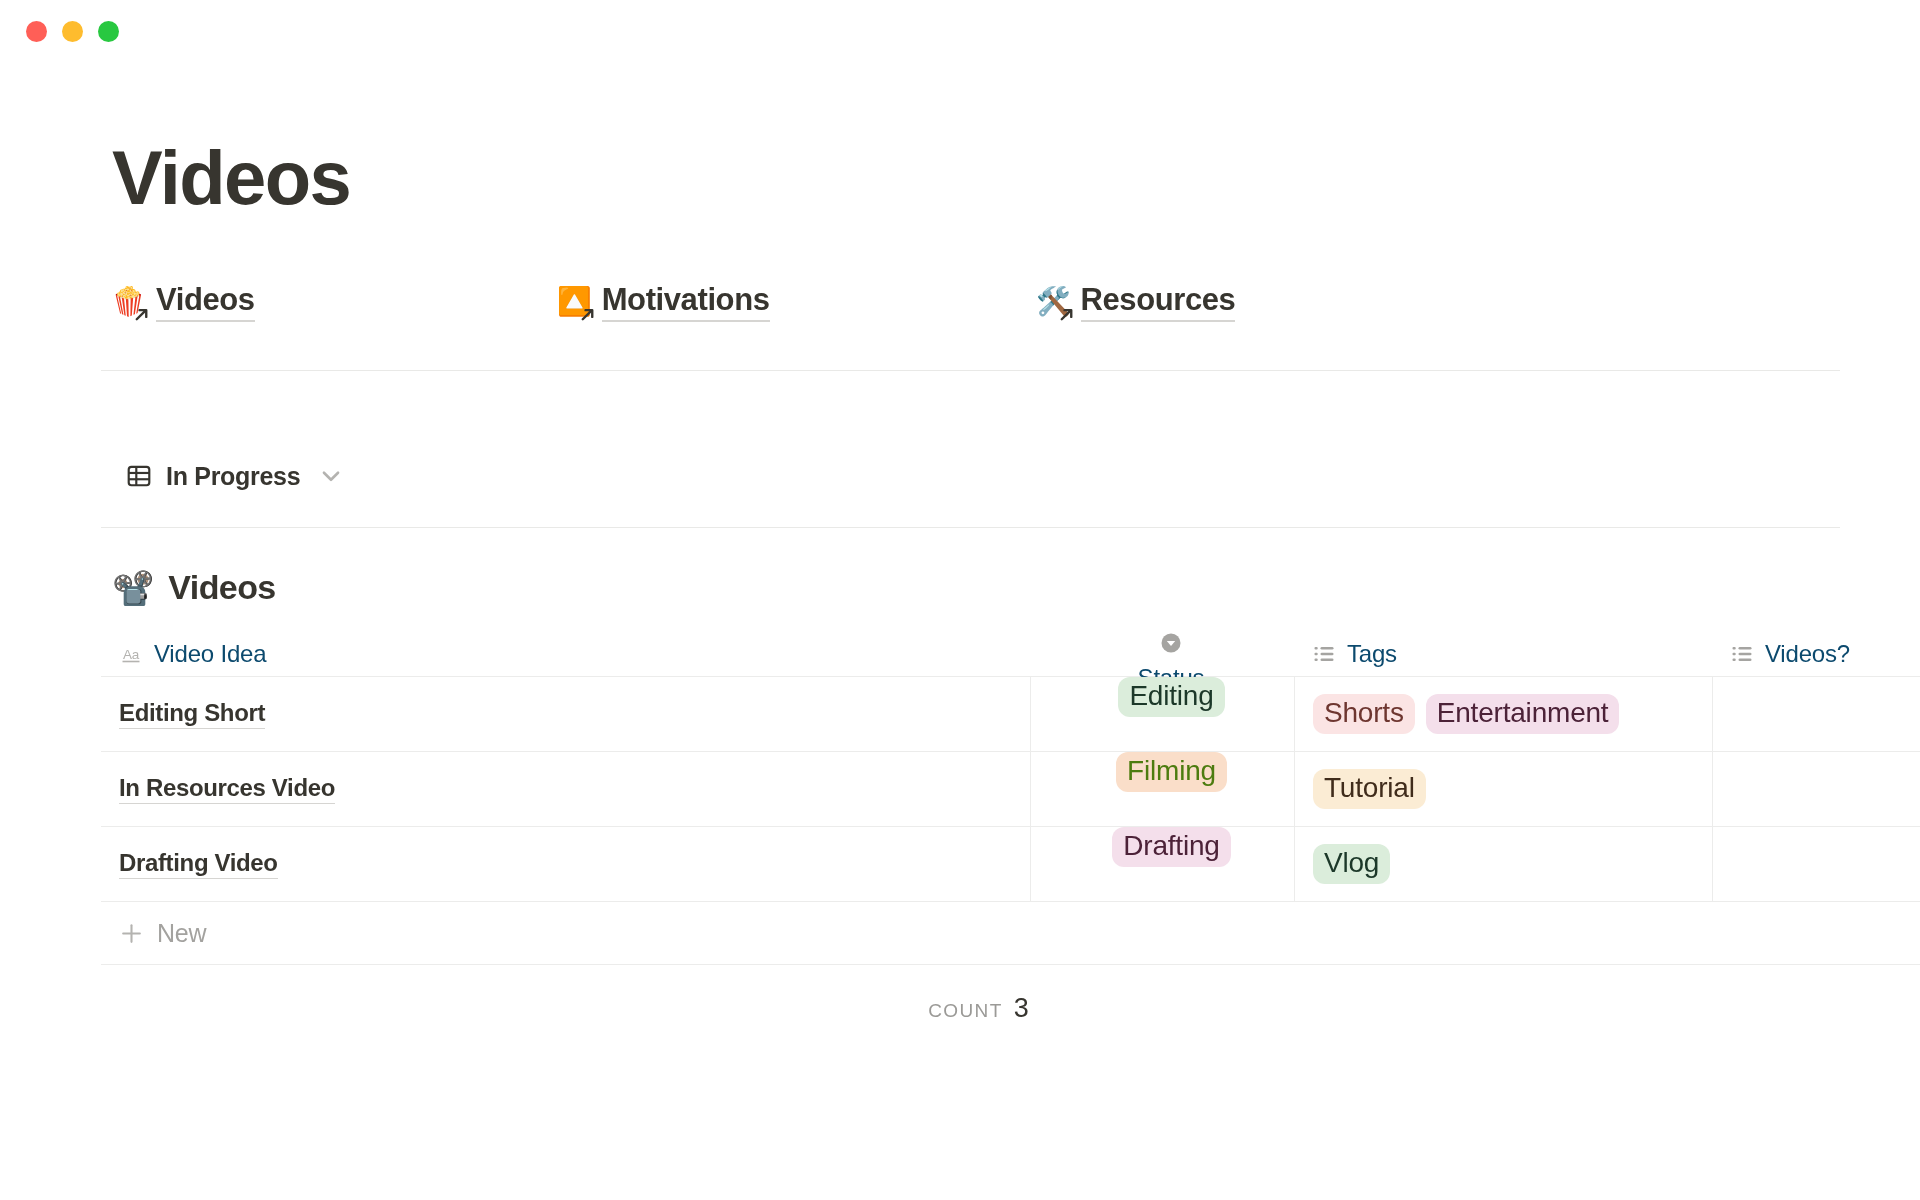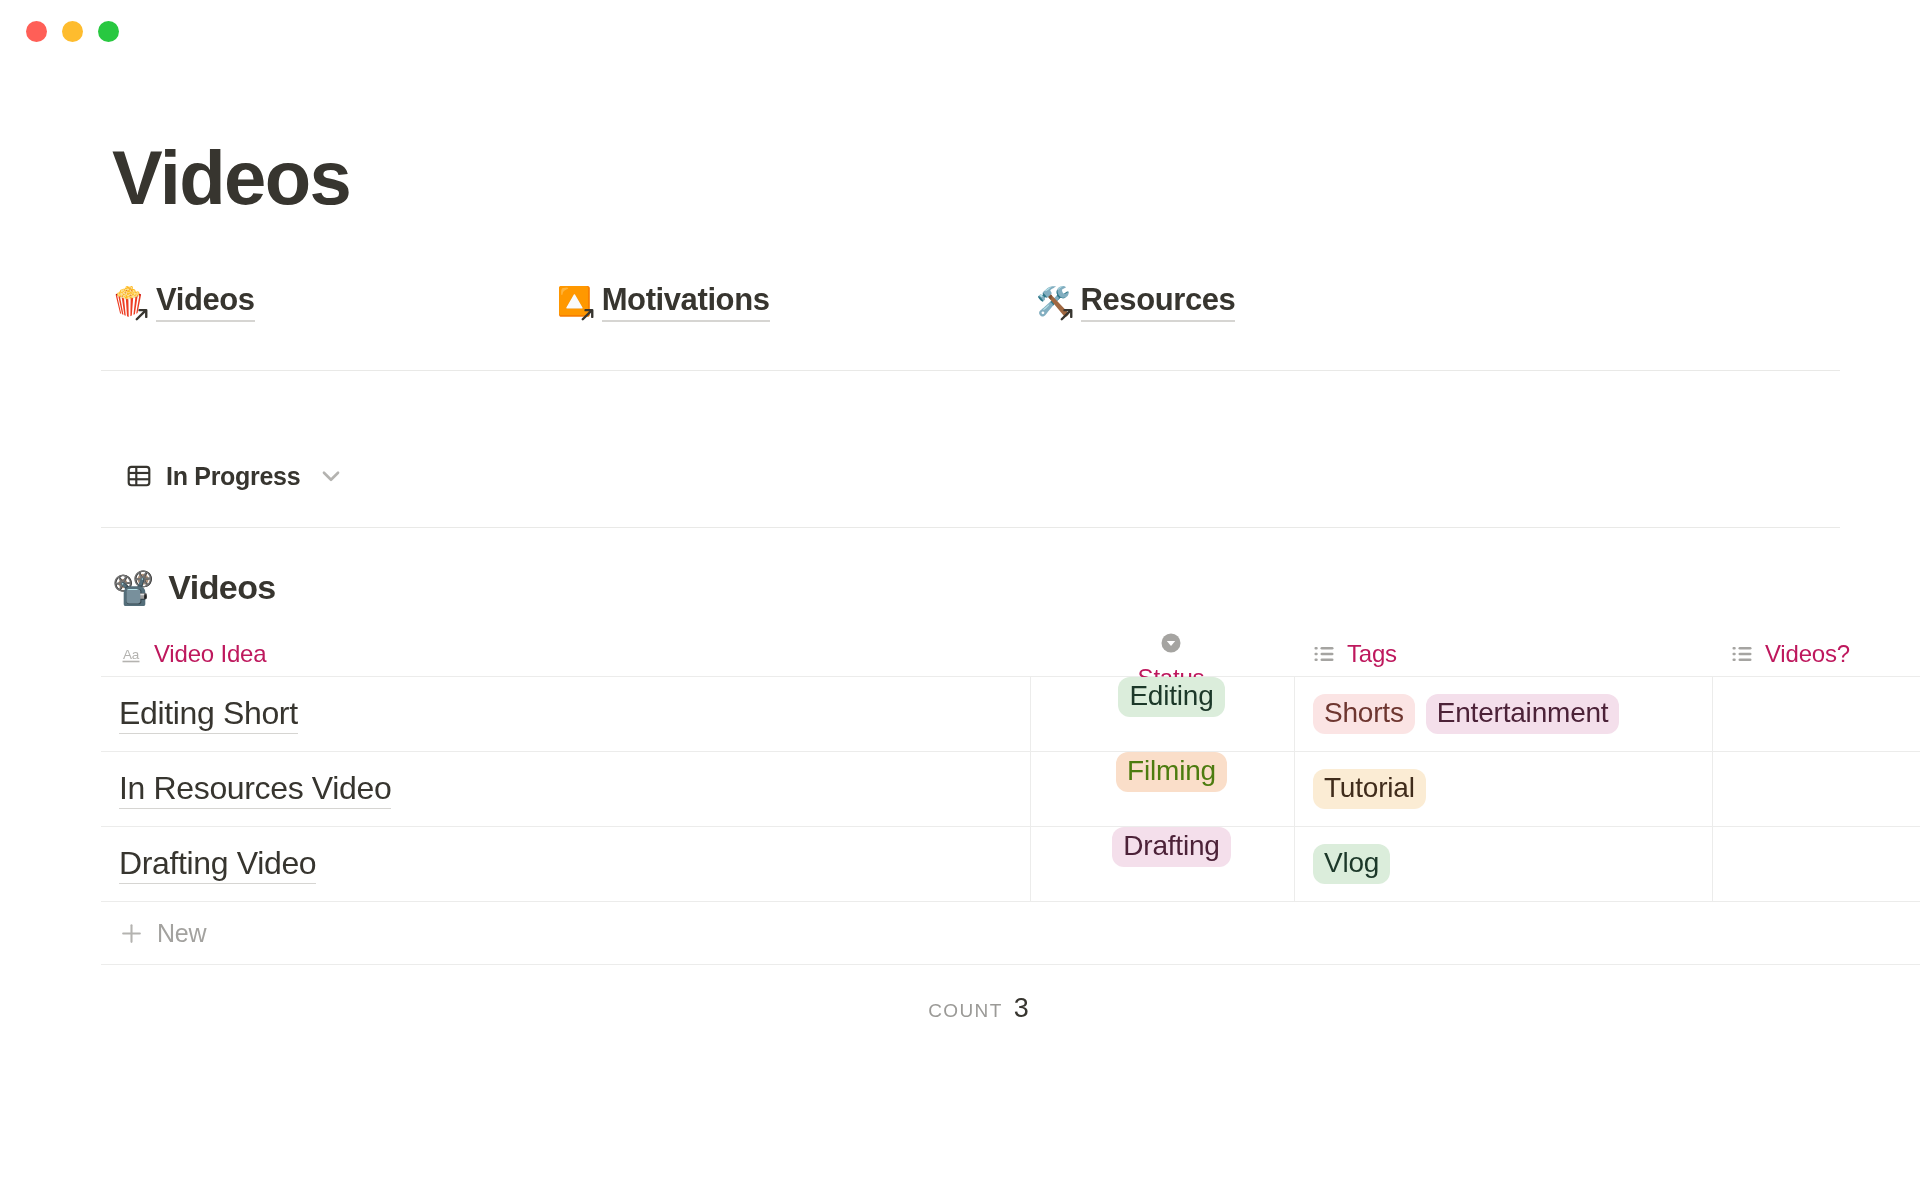--- a/index.html
+++ b/index.html
@@ -140,21 +140,21 @@
     display: flex;
     height: 46px;
     align-items: center;
     border-bottom: 1px solid #ececeb;
   }
   .th {
     display: flex;
     align-items: center;
     gap: 11px;
     font-size: 24px;
-    color: #be185d;
+    color: #0c4a6e;
     padding-left: 18px;
     height: 100%;
     letter-spacing: -0.2px;
     flex: none;
   }
   .th .thlabel { line-height: 1; }
   .col-title  { width: 929px; }
   .col-status { width: 264px; flex-direction: column; }
   .col-tags   { width: 418px; }
   .col-series { width: 224px; }
@@ -169,22 +169,22 @@
   .td {
     display: flex;
     align-items: center;
     padding-left: 18px;
     height: 100%;
     flex: none;
   }
   .td.bordered { border-left: 1px solid #ececeb; }
 
   .row-title {
-    font-size: 32px;
-    font-weight: 400;
+    font-size: 24px;
+    font-weight: 700;
     color: #37352f;
     border-bottom: 1.5px solid #d6d5d2;
     padding-bottom: 1px;
     cursor: pointer;
     letter-spacing: -0.35px;
   }
 
   .pill {
     display: inline-flex;
     align-items: center;

